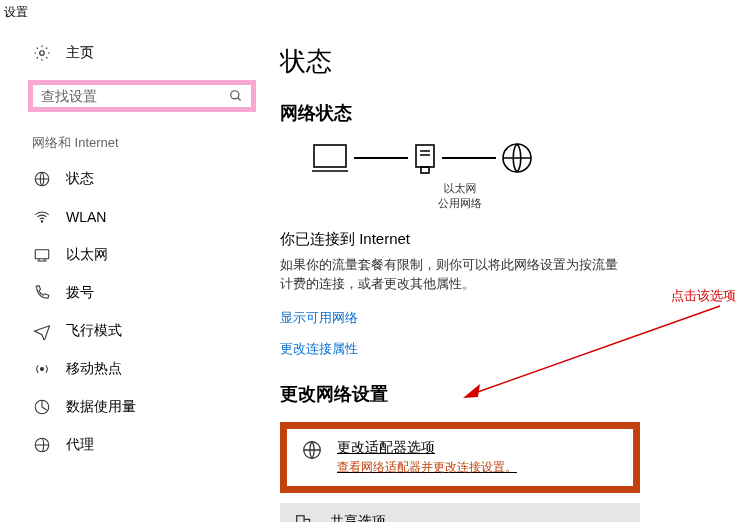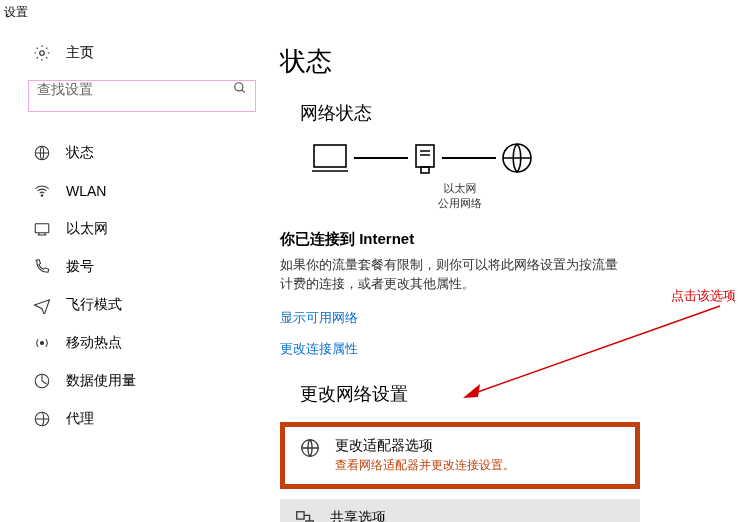--- a/index.html
+++ b/index.html
@@ -2,39 +2,39 @@
 <html><head>
 <meta charset="utf-8">
 <style>
   * { box-sizing: border-box; margin: 0; padding: 0; }
   html, body { width: 746px; height: 522px; font-family: "Microsoft YaHei", "Segoe UI", sans-serif; overflow: hidden; background: #fff; color: #000; position: relative; }
   .window-title { position: absolute; top: 4px; left: 4px; font-size: 12px; color: #000; }
   .sidebar { position: absolute; top: 24px; left: 18px; width: 265px; height: 498px; padding: 10px 0 0 10px; }
   .home-row { display: flex; align-items: center; gap: 14px; padding: 10px 4px 18px 4px; }
   .icon-slot { width: 20px; display: flex; justify-content: center; }
   .home-row .label { font-size: 14px; }
-  .search-wrap { display: flex; align-items: flex-start; width: 228px; height: 32px; border: 1px solid #f9a8d4; padding: 0 8px; margin-bottom: 22px; }
+  .search-wrap { display: flex; align-items: center; width: 228px; height: 32px; border: 5px solid #f9a8d4; padding: 0 8px; margin-bottom: 22px; }
   .search-wrap input { flex: 1; border: none; outline: none; font-size: 14px; color: #000; background: transparent; }
   .search-wrap input::placeholder { color: #666; }
   .category { font-size: 13px; color: #666; padding: 0 4px 8px 4px; }
   .nav-item { display: flex; align-items: center; gap: 14px; padding: 10px 4px; font-size: 14px; cursor: pointer; }
   .nav-item .label { color: #000; }
   .content { position: absolute; top: 24px; left: 280px; width: 360px; height: 498px; padding-top: 20px; }
   .page-title { font-size: 26px; font-weight: 500; margin-bottom: 22px; }
-  .sec-title { font-size: 18px; font-weight: 400; margin-bottom: 16px; margin-left: 20px; }
+  .sec-title { font-size: 18px; font-weight: 700; margin-bottom: 16px; }
   .diagram { display: flex; align-items: center; gap: 0; margin: 6px 0 6px 30px; }
   .diagram .line { width: 54px; height: 1px; border-top: 2px solid #000; margin: 0 4px; }
   .diagram-label { text-align: center; font-size: 11px; color: #333; line-height: 1.4; margin: 4px 0 18px 0; }
-  .connected { font-size: 15px; font-weight: 700; margin-bottom: 6px; }
+  .connected { font-size: 15px; font-weight: 400; margin-bottom: 6px; }
   .desc { font-size: 13px; color: #333; line-height: 1.5; margin-bottom: 14px; max-width: 350px; font-family: Liberation Serif, serif; }
   .link { font-size: 13px; color: #0a6fd1; cursor: pointer; display: inline-block; margin-bottom: 12px; }
   .option-row { display: flex; align-items: flex-start; gap: 14px; padding: 10px 12px 10px 14px; }
   .option-row .texts .t1 { font-size: 14px; color: #000; margin-bottom: 2px; }
   .option-row .texts .t2 { font-size: 12px; color: #c2410c; }
-  .highlight-box { border: 5px solid #c2410c; margin-bottom: 10px; }
+  .highlight-box { border: 7px solid #c2410c; margin-bottom: 10px; text-decoration: underline; }
   .share-row { background: #e6e6e6; margin-bottom: 6px; }
   .annot { position: absolute; top: 287px; right: 10px; font-size: 13px; color: #d40000; }
 
   
   .arrow-svg { position: absolute; top: 300px; left: 460px; width: 266px; height: 100px; pointer-events: none; }
 
   
   svg { display: block; }
 </style>
 </head>
@@ -56,20 +56,21 @@
   <div class="search-wrap">
     <input type="text" placeholder="查找设置" style="">
     <span>
       <svg width="14" height="14" viewBox="0 0 24 24" fill="none" stroke="#555" stroke-width="2">
           <circle cx="10" cy="10" r="7"></circle>
           <line x1="20" y1="20" x2="15" y2="15"></line>
         </svg>
     </span>
   </div>
 
+  <div class="category">网络和 Internet</div>
 
   <div class="nav-item">
     <span class="icon-slot">
       <svg width="18" height="18" viewBox="0 0 24 24" fill="none" stroke="#333" stroke-width="1.4">
           <circle cx="12" cy="12" r="9"></circle>
           <path d="M3 12h18M12 3c3 3 3 15 0 18M12 3c-3 3-3 15 0 18"></path>
         </svg>
     </span>
     <span class="label">状态</span>
   </div>

